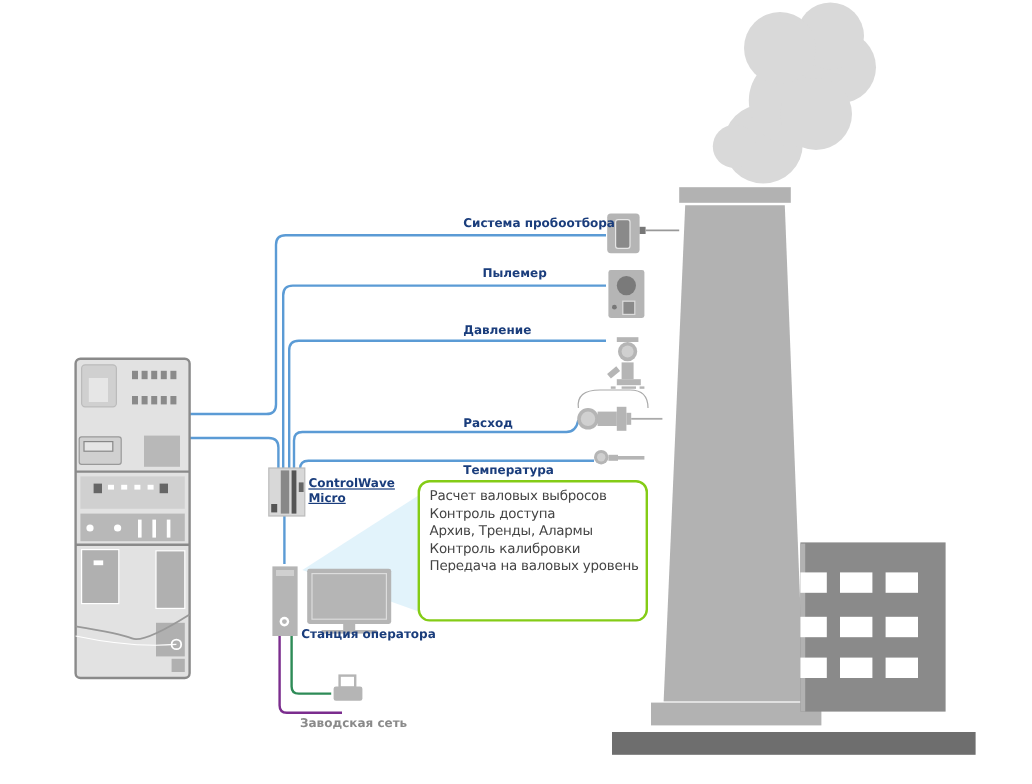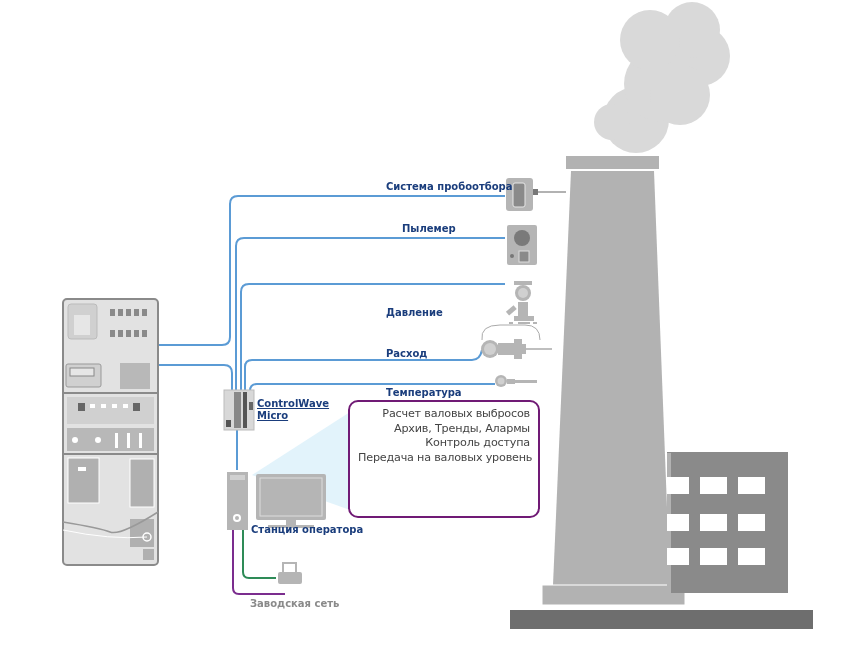--- a/index.html
+++ b/index.html
@@ -1,20 +1,20 @@
 <!DOCTYPE html>
 <html><head>
 <meta charset="utf-8">
 <style>
   html,body{margin:0;padding:0;background:#fff;}
   body{width:860px;height:653px;position:relative;overflow:hidden;font-family:"DejaVu Sans",sans-serif;}
   #stage{position:absolute;left:0;top:0;width:860px;height:653px;}
   .lbl{position:absolute;font-family:"DejaVu Sans",sans-serif;font-weight:bold;font-size:10px;color:#1a3d7c;white-space:nowrap;line-height:12px;}
   .lbl.gray{color:#8a8a8a;}
-  .callout{position:absolute;left:348px;top:400px;width:192px;height:118px;border:2px solid #701a75;border-radius:10px;background:#fff;box-sizing:border-box;padding:5px 8px;text-align:right;}
+  .callout{position:absolute;left:348px;top:400px;width:192px;height:118px;border:2px solid #84cc16;border-radius:10px;background:#fff;box-sizing:border-box;padding:5px 8px;}
   .callout .item{font-size:11.2px;line-height:14.6px;color:#444;white-space:nowrap;letter-spacing:-0.2px;}
 </style>
 </head>
 <body>
 
 <div id="stage">
 <svg width="860" height="653" viewBox="0 0 860 653" style="position:absolute;left:0;top:0">
 
   <polygon points="252,475 350,412 350,510" fill="#d6eef9" opacity="0.7"></polygon>
 
@@ -171,29 +171,30 @@
     <rect x="268" y="525" width="46" height="3" fill="#b5b5b5"></rect>
   </g>
   <g fill="#b5b5b5">
     <rect x="283" y="563" width="13" height="10" fill="#fff" stroke="#b5b5b5" stroke-width="2"></rect>
     <rect x="278" y="572" width="24" height="12" rx="2"></rect>
   </g>
 </svg>
 
 <div class="lbl" style="left:386px;top:181px;">Система пробоотбора</div>
 <div class="lbl" style="left:386px;top:223px;margin-left:16px;">Пылемер</div>
-<div class="lbl" style="left:386px;top:270px;margin-top:37px;">Давление</div>
+<div class="lbl" style="left:386px;top:270px;">Давление</div>
 <div class="lbl" style="left:386px;top:348px;">Расход</div>
 <div class="lbl" style="left:386px;top:371px;margin-top:16px;">Температура</div>
 <div class="lbl" style="left:257px;top:398px;text-decoration:underline;">
   <div>ControlWave</div>
   <div>Micro</div>
 </div>
 <div class="lbl" style="left:251px;top:524px;">Станция оператора</div>
 <div class="lbl gray" style="left:250px;top:598px;">Заводская сеть</div>
 
 <div class="callout">
   <div class="item">Расчет валовых выбросов</div>
+  <div class="item">Контроль доступа</div>
   <div class="item">Архив, Тренды, Алармы</div>
-  <div class="item">Контроль доступа</div>
+  <div class="item">Контроль калибровки</div>
   <div class="item">Передача на валовых уровень</div>
 </div>
 </div>
 
 </body></html>

